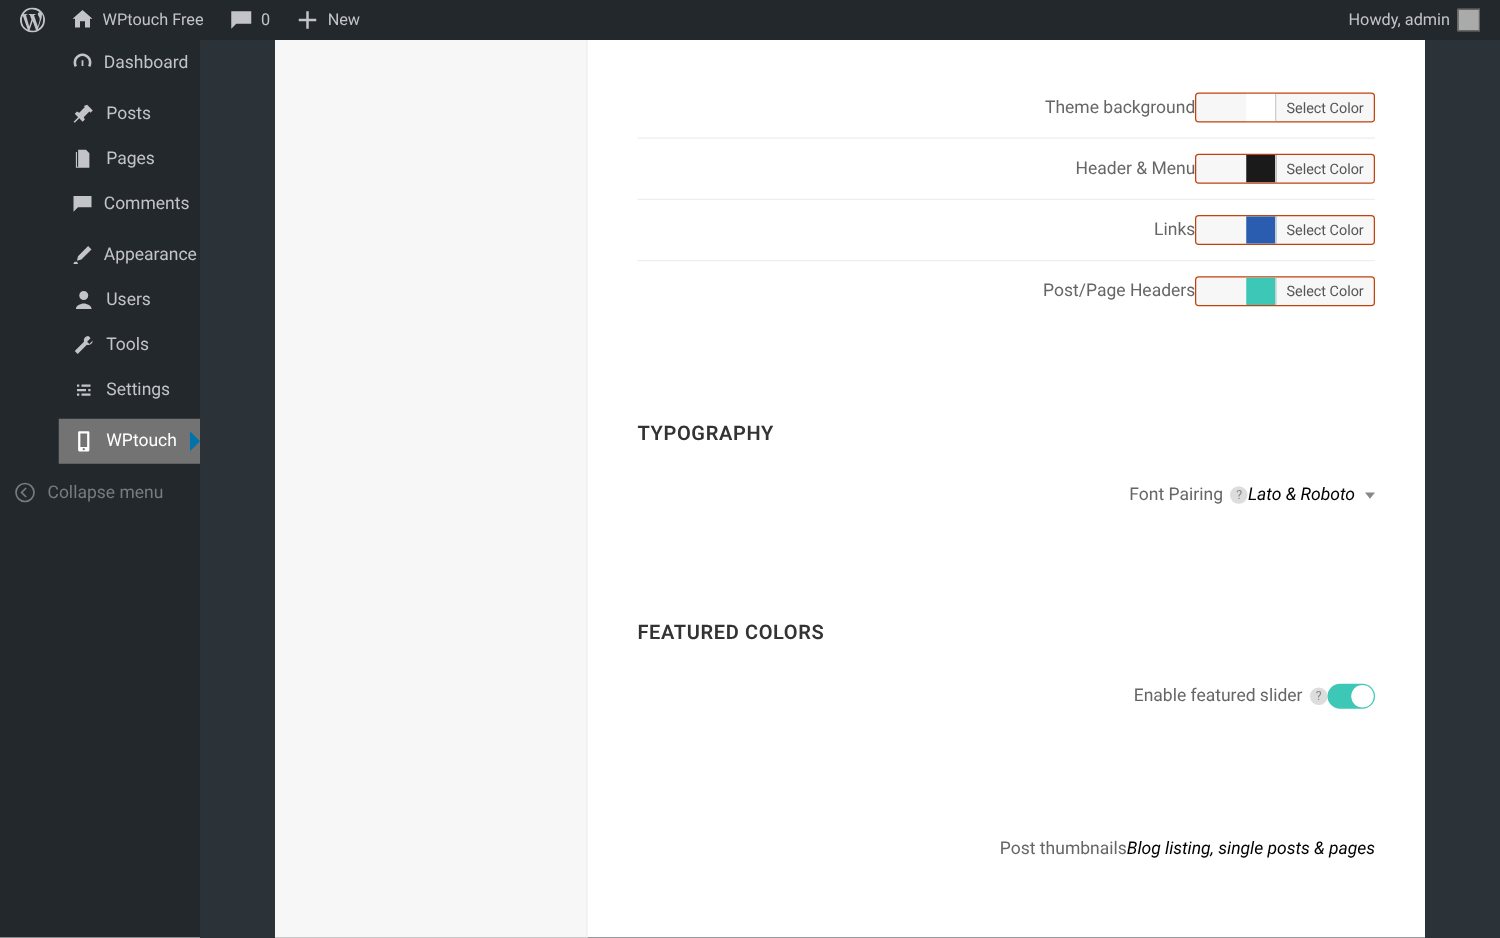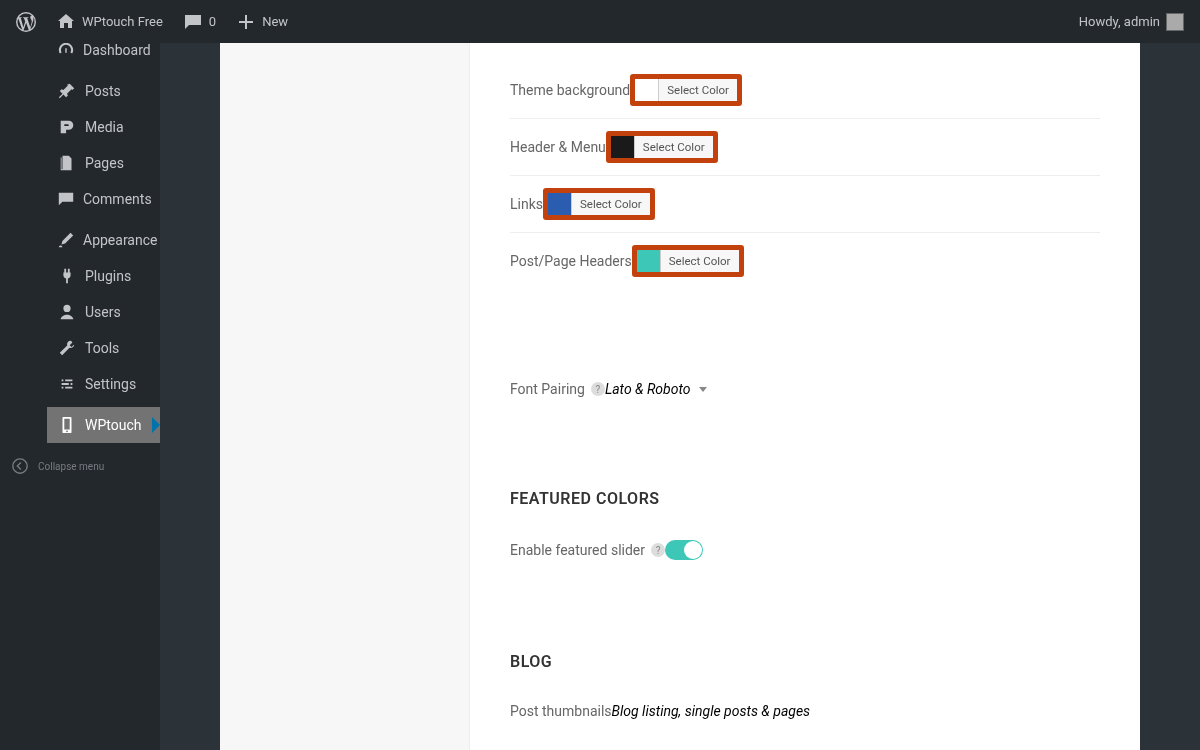--- a/index.html
+++ b/index.html
@@ -1,50 +1,50 @@
 <!DOCTYPE html>
 <html><head>
 <meta charset="utf-8">
 <style>
 * { margin: 0; padding: 0; box-sizing: border-box; }
 body { font-family: -apple-system, BlinkMacSystemFont, "Segoe UI", Roboto, sans-serif; font-size: 13px; color: #444; background: #f1f1f1; }
 
 
-.admin-bar { position: fixed; top: 0; left: 0; right: 0; height: 43px; background: #23282d; color: #eee; display: flex; align-items: center; justify-content: space-between; z-index: 1000; padding: 0 8px; font-size: 13px; }
+.admin-bar { position: fixed; top: 0; left: 0; right: 0; height: 32px; background: #23282d; color: #eee; display: flex; align-items: center; justify-content: space-between; z-index: 1000; padding: 0 8px; font-size: 13px; }
 .admin-bar-left, .admin-bar-right { display: flex; align-items: center; gap: 4px; }
 .ab-item { display: flex; align-items: center; gap: 6px; padding: 0 8px; height: 32px; color: #c3c4c7; cursor: pointer; }
 .ab-icon { width: 20px; height: 20px; display: inline-flex; align-items: center; justify-content: center; }
 .ab-icon svg { width: 20px; height: 20px; fill: currentColor; }
 .avatar { width: 18px; height: 18px; background: #aaa; display: inline-block; border: 1px solid #666; }
 
 
 .admin-menu { position: fixed; top: 32px; left: 0; bottom: 0; width: 160px; background: #23282d; color: #eee; z-index: 900; }
 .menu-item { display: flex; align-items: center; gap: 8px; padding: 8px 10px; color: #c3c4c7; cursor: pointer; font-size: 14px; margin-left: 47px; }
 .menu-item.current { background: #737373; color: #fff; position: relative; }
 .menu-item.current::after { content: ""; position: absolute; right: -8px; top: 50%; transform: translateY(-50%); border: 8px solid transparent; border-left-color: #0073aa; }
 .menu-sep { height: 5px; }
 .menu-icon { width: 20px; height: 20px; display: inline-flex; align-items: center; justify-content: center; }
 .menu-icon svg { width: 18px; height: 18px; fill: currentColor; }
-.collapse-item { display: flex; align-items: center; gap: 8px; padding: 8px 10px; color: #787c82; cursor: pointer; font-size: 10px; }
+.collapse-item { display: flex; align-items: center; gap: 8px; padding: 8px 10px; color: #787c82; cursor: pointer; font-size: 14px; }
 
 
 .main-wrap { margin-left: 160px; padding-top: 32px; }
 .bg-dark { background: #2c3338; padding: 0 60px 60px 60px; }
 .panel { background: #fff; width: 100%; display: flex; min-height: 718px; }
 .panel-sidebar { width: 250px; background: #f7f7f7; border-right: 1px solid #eee; }
 .panel-content { flex: 1; padding: 30px 40px; }
 
 .section { margin-bottom: 80px; }
 .section h2 { font-size: 16px; font-weight: 600; color: #333; letter-spacing: 0.5px; margin-bottom: 20px; }
-.row { display: flex; align-items: center; justify-content: flex-start; padding: 12px 0; border-bottom: 1px solid #eee; }
+.row { display: flex; align-items: center; justify-content: flex-end; padding: 12px 0; border-bottom: 1px solid #eee; }
 .row:last-child { border-bottom: none; }
 .row-label { color: #666; font-size: 14px; display: flex; align-items: center; gap: 6px; }
 .help-icon { width: 14px; height: 14px; border-radius: 50%; background: #ddd; color: #888; font-size: 10px; display: inline-flex; align-items: center; justify-content: center; }
 
-.color-pick { display: flex; align-items: center; border: 5px solid #c2410c; border-radius: 3px; overflow: hidden; background: #f7f7f7; }
+.color-pick { display: flex; align-items: center; border: 1px solid #c2410c; border-radius: 3px; overflow: hidden; background: #f7f7f7; padding-left: 40px; }
 .swatch { width: 24px; height: 22px; border-right: 1px solid #ccc; }
 .select-color { padding: 3px 8px; font-size: 11.5px; color: #555; cursor: pointer; }
 
 .dropdown-val { color: #000000; font-style: italic; font-size: 14px; display: flex; align-items: center; gap: 8px; cursor: pointer; }
 .caret { width: 0; height: 0; border-left: 4px solid transparent; border-right: 4px solid transparent; border-top: 5px solid #888; }
 
 .toggle { width: 38px; height: 20px; background: #3cc7b7; border-radius: 20px; position: relative; cursor: pointer; }
 .toggle .knob { position: absolute; right: 1px; top: 1px; width: 18px; height: 18px; background: #fff; border-radius: 50%; }
 </style>
 </head>
@@ -106,28 +106,20 @@
     <span class="menu-icon">
         <svg viewBox="0 0 20 20">
           <path d="M13 2l5 5-2 2-1-1-5 5 1 2-2 2-3-3-4 4-1-1 4-4-3-3 2-2 2 1 5-5-1-1z"></path>
         </svg>
       </span>
     <span>Posts</span>
   </div>
   <div class="menu-item">
     <span class="menu-icon">
         <svg viewBox="0 0 20 20">
-          <path d="M3 3h9a5 5 0 010 10H9v4H3zM7 7v2h4a1 1 0 000-2z"></path>
-        </svg>
-      </span>
-    <span>Media</span>
-  </div>
-  <div class="menu-item">
-    <span class="menu-icon">
-        <svg viewBox="0 0 20 20">
           <path d="M5 2h7l3 3v13H5zM4 4v13h9v1H3V4z"></path>
         </svg>
       </span>
     <span>Pages</span>
   </div>
   <div class="menu-item">
     <span class="menu-icon">
         <svg viewBox="0 0 20 20">
           <path d="M2 3h16v10H6l-4 4z"></path>
         </svg>
@@ -135,28 +127,20 @@
     <span>Comments</span>
   </div>
   <div class="menu-sep"></div>
   <div class="menu-item">
     <span class="menu-icon">
         <svg viewBox="0 0 20 20">
           <path d="M15 2l3 3-9 9-4 1 1-4zM4 16c-2 0-2 2-2 2h4s0-2-2-2z"></path>
         </svg>
       </span>
     <span>Appearance</span>
-  </div>
-  <div class="menu-item">
-    <span class="menu-icon">
-        <svg viewBox="0 0 20 20">
-          <path d="M7 2h2v4h2V2h2v4h1v3a4 4 0 01-3 3.9V18H9v-5.1A4 4 0 016 9V6h1z"></path>
-        </svg>
-      </span>
-    <span>Plugins</span>
   </div>
   <div class="menu-item">
     <span class="menu-icon">
         <svg viewBox="0 0 20 20">
           <path d="M10 10a4 4 0 100-8 4 4 0 000 8zm-7 8c0-3 4-5 7-5s7 2 7 5z"></path>
         </svg>
       </span>
     <span>Users</span>
   </div>
   <div class="menu-item">
@@ -227,20 +211,21 @@
           <div class="row">
             <div class="row-label">Post/Page Headers</div>
             <div class="color-pick">
               <span class="swatch" style="background:#3cc7b7"></span>
               <span class="select-color">Select Color</span>
             </div>
           </div>
         </div>
 
         <div class="section">
+          <h2>TYPOGRAPHY</h2>
           <div class="row">
             <div class="row-label">
               <span>Font Pairing</span>
               <span class="help-icon">?</span>
             </div>
             <div class="dropdown-val">
               <span>Lato &amp; Roboto</span>
               <span class="caret"></span>
             </div>
           </div>
@@ -253,21 +238,20 @@
               <span>Enable featured slider</span>
               <span class="help-icon">?</span>
             </div>
             <div class="toggle">
               <span class="knob"></span>
             </div>
           </div>
         </div>
 
         <div class="section" style="margin-bottom:0">
-          <h2>BLOG</h2>
           <div class="row">
             <div class="row-label">Post thumbnails</div>
             <div class="dropdown-val">
               <span>Blog listing, single posts &amp; pages</span>
 
             </div>
           </div>
 
         </div>
 

